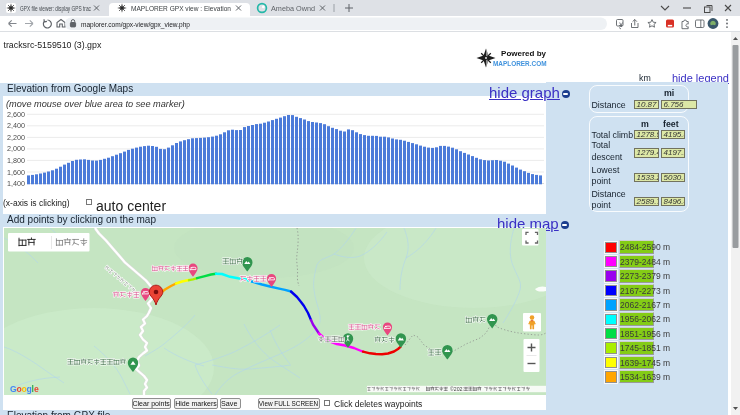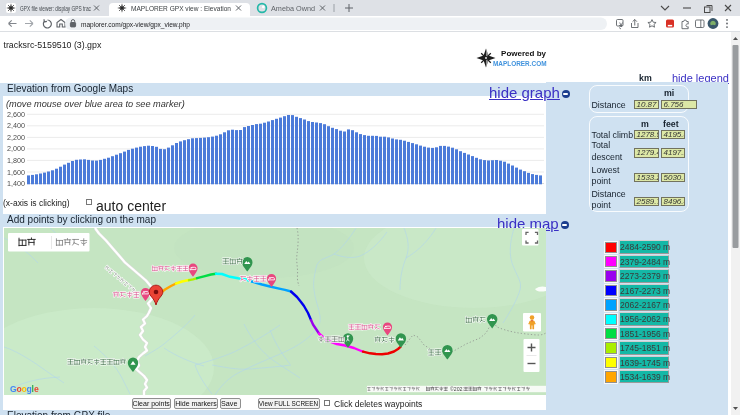--- a/index.html
+++ b/index.html
@@ -2,21 +2,21 @@
 <html><head><meta charset="utf-8">
 <style>
 *{margin:0;padding:0;box-sizing:border-box;font-family:"Liberation Sans",sans-serif}
 body{width:740px;height:415px;overflow:hidden;position:relative;background:#ffffff}
 .abs{position:absolute}
 .hl{color:#3a30c4;text-decoration:underline;font-size:15px}
 .hdr{position:absolute;left:3px;width:542.5px;height:13px;background:#cfe1f1;font-size:10px;color:#17222e;padding:0.5px 0 0 4px;white-space:nowrap;overflow:hidden}
 .hicon{display:inline-block;width:8px;height:8px;border-radius:50%;background:#1d3f8f;position:relative;vertical-align:0.5px}
 .hicon:after{content:"";position:absolute;left:1.5px;top:3px;width:5px;height:2px;background:#fff;border-radius:1px}
 .sw{position:absolute;left:604.5px;width:12px;height:11.5px;border:1px solid #909090;box-shadow:0 0 0 1px #f8f8f8}
-.lb{position:absolute;left:619px;width:50px;height:13.5px;background:#14b8a6;border:1px solid #9a9a9a;border-top-color:#cfcfcf;border-left-color:#cfcfcf;font-size:8.5px;color:#3a3a3a;line-height:12.5px;border-radius:1px;white-space:nowrap}
+.lb{position:absolute;left:619px;width:35px;height:13.5px;background:#84cc16;border:1px solid #9a9a9a;border-top-color:#cfcfcf;border-left-color:#cfcfcf;font-size:8.5px;color:#3a3a3a;line-height:12.5px;border-radius:1px;white-space:nowrap}
 .inp{position:absolute;background:#dde8a6;border:1px solid #72725e;height:9.5px;font-style:italic;font-size:8px;text-align:left;overflow:hidden;color:#333;line-height:8px;padding-left:2px;white-space:nowrap}
 .btn{position:absolute;top:397.5px;height:11px;background:#f2f2f2;border:1px solid #8f8f8f;border-radius:2px;font-size:7.2px;text-align:center;color:#111;line-height:9.5px;white-space:nowrap;overflow:hidden}
 .plabel{font-size:8.8px;color:#17222e;position:absolute;line-height:11.5px}
 </style></head><body>
 
 <div class="abs" style="left:0;top:0;width:740px;height:16px;background:#dee1e6"></div>
 <svg class="abs" style="left:0;top:0" width="740" height="16">
   <path d="M2,16 l0,-9 a4,4 0 0 1 4,-4 l97,0 a4,4 0 0 1 4,4 l0,9 z" fill="#dee1e6"></path>
   <path d="M109,16 l0,-9 a4,4 0 0 1 4,-4 l133,0 a4,4 0 0 1 4,4 l0,9 z" fill="#ffffff"></path>
   <g id="compass1" transform="translate(11,8)">
@@ -104,21 +104,21 @@
       <circle r="0.9" fill="#ffffff"></circle>
   </g>
   <text x="90" y="10" font-size="8" font-weight="bold" fill="#111" text-anchor="end">Powered by</text>
   <text x="37" y="19.5" font-size="7.5" font-weight="bold" fill="#4193dd" textLength="53.5" lengthAdjust="spacingAndGlyphs">MAPLORER.COM</text>
 </svg>
 <div class="abs" style="left:672px;top:67.5px"><span class="hl" style="font-size:11px">hide legend</span><span class="hicon" style="margin-left:2px"></span></div>
 
 <div class="abs" style="left:545.5px;top:81.5px;width:182px;height:333.5px;background:#cfe1f1"></div>
 <div class="abs" style="left:588.5px;top:85px;width:100px;height:27.5px;border:1px solid rgba(255,255,255,0.85);border-radius:8px"></div>
 <div class="abs" style="left:588.5px;top:116px;width:100px;height:95.5px;border:1px solid rgba(255,255,255,0.85);border-radius:8px"></div>
-<div class="plabel" style="left:639px;top:73px;font-weight:bold">km</div>
+<div class="plabel" style="left:639px;top:73px;font-weight:normal">km</div>
 <div class="plabel" style="left:664px;top:87.5px;font-weight:bold">mi</div>
 <div class="plabel" style="left:591.5px;top:99.5px">Distance</div>
 <div class="inp" style="left:633.5px;top:99.5px;width:25px">10.87</div>
 <div class="inp" style="left:660.5px;top:99.5px;width:36px">6.756</div>
 <div class="plabel" style="left:641px;top:118.5px;font-weight:bold">m</div>
 <div class="plabel" style="left:663px;top:118.5px;font-weight:bold">feet</div>
 <div class="plabel" style="left:591.5px;top:129.5px;width:54px">Total climb</div>
 <div class="inp" style="left:633.5px;top:129.5px;width:25px">1278.9</div>
 <div class="inp" style="left:660.5px;top:129.5px;width:24px">4195.8</div>
 <div class="plabel" style="left:591.5px;top:140px;width:40px">Total descent</div>

